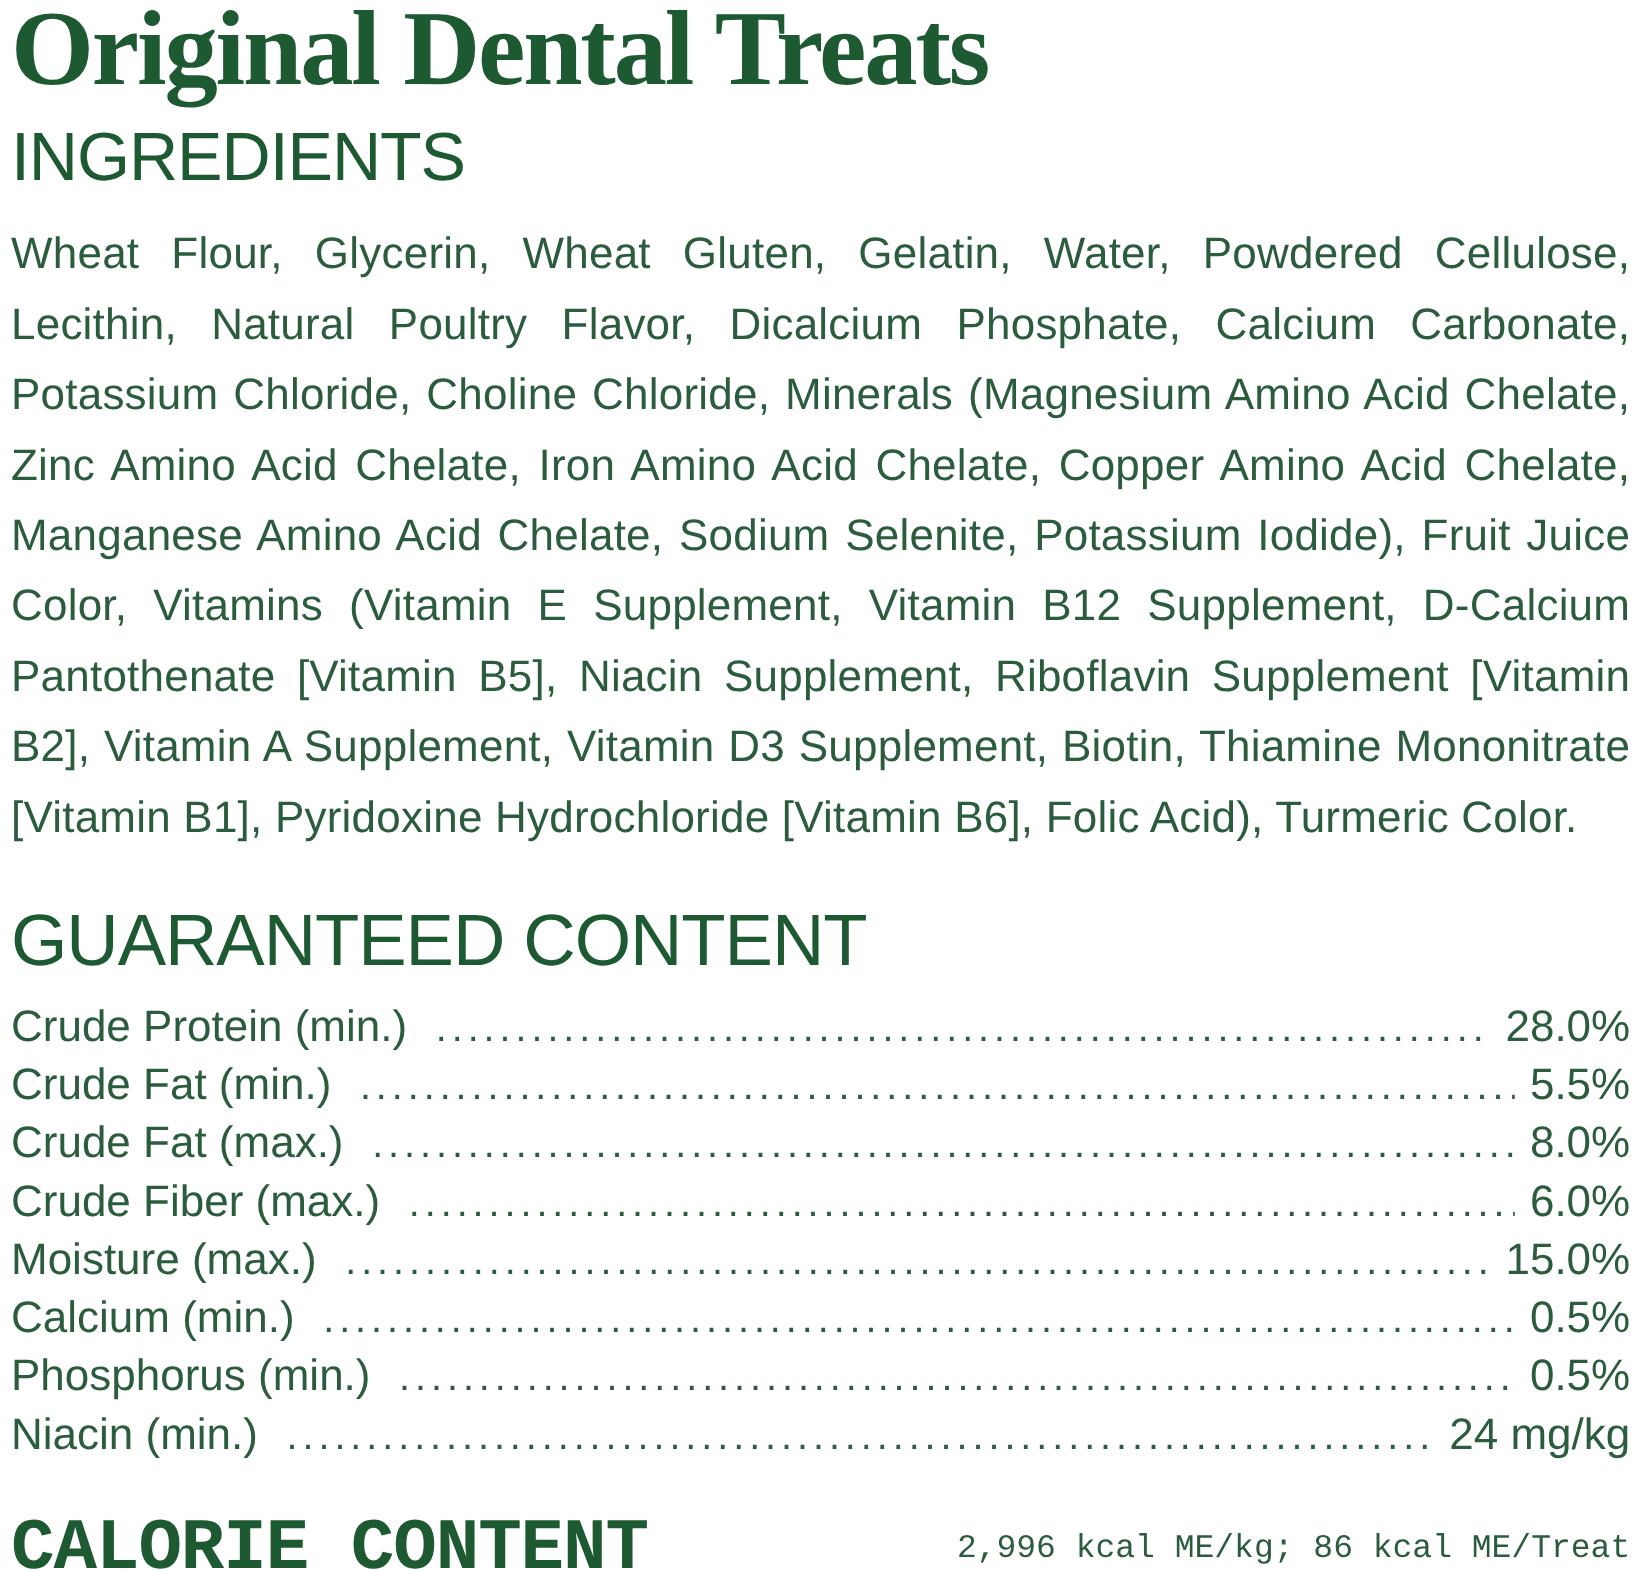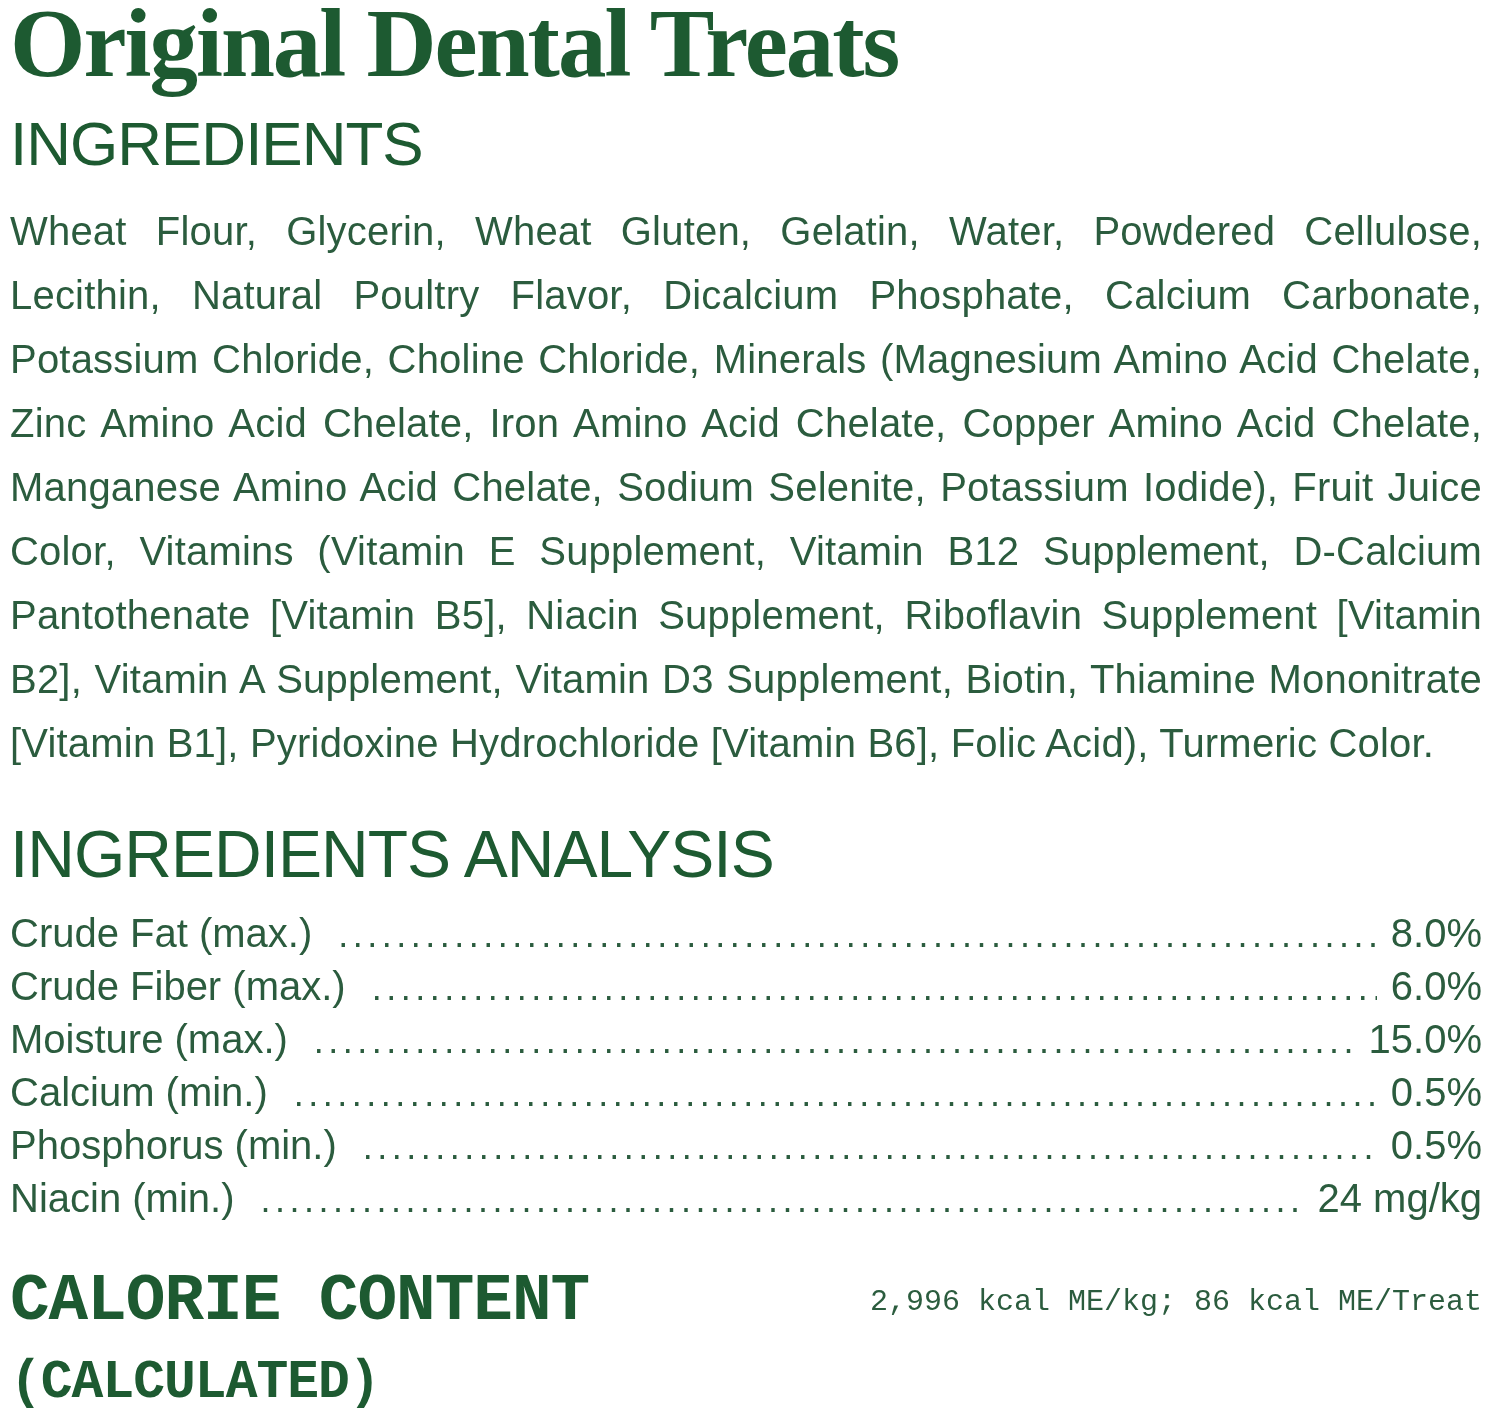--- a/index.html
+++ b/index.html
@@ -130,25 +130,35 @@
 <div class="label">
 
   <h1 class="product-title">Original Dental Treats</h1>
 
   <section>
     <h2 class="sec-heading ingredients-heading">INGREDIENTS</h2>
     <p class="ingredients-text">Wheat Flour, Glycerin, Wheat Gluten, Gelatin, Water, Powdered Cellulose, Lecithin, Natural Poultry Flavor, Dicalcium Phosphate, Calcium Carbonate, Potassium Chloride, Choline Chloride, Minerals (Magnesium Amino Acid Chelate, Zinc Amino Acid Chelate, Iron Amino Acid Chelate, Copper Amino Acid Chelate, Manganese Amino Acid Chelate, Sodium Selenite, Potassium Iodide), Fruit Juice Color, Vitamins (Vitamin E Supplement, Vitamin B12 Supplement, D-Calcium Pantothenate [Vitamin B5], Niacin Supplement, Riboflavin Supplement [Vitamin B2], Vitamin A Supplement, Vitamin D3 Supplement, Biotin, Thiamine Mononitrate [Vitamin B1], Pyridoxine Hydrochloride [Vitamin B6], Folic Acid), Turmeric Color.</p>
   </section>
 
   <section>
-    <h2 class="sec-heading ga-heading">INGREDIENTS ANALYSIS</h2>
+    <h2 class="sec-heading ga-heading">GUARANTEED CONTENT</h2>
 
     <div class="ga-table">
 
-
+      <div class="ga-row">
+        <span class="ga-label">Crude Protein (min.)</span>
+        <span class="ga-dots"></span>
+        <span class="ga-value">28.0%</span>
+      </div>
+
+      <div class="ga-row">
+        <span class="ga-label">Crude Fat (min.)</span>
+        <span class="ga-dots"></span>
+        <span class="ga-value">5.5%</span>
+      </div>
 
       <div class="ga-row">
         <span class="ga-label">Crude Fat (max.)</span>
         <span class="ga-dots"></span>
         <span class="ga-value">8.0%</span>
       </div>
 
       <div class="ga-row">
         <span class="ga-label">Crude Fiber (max.)</span>
         <span class="ga-dots"></span>

